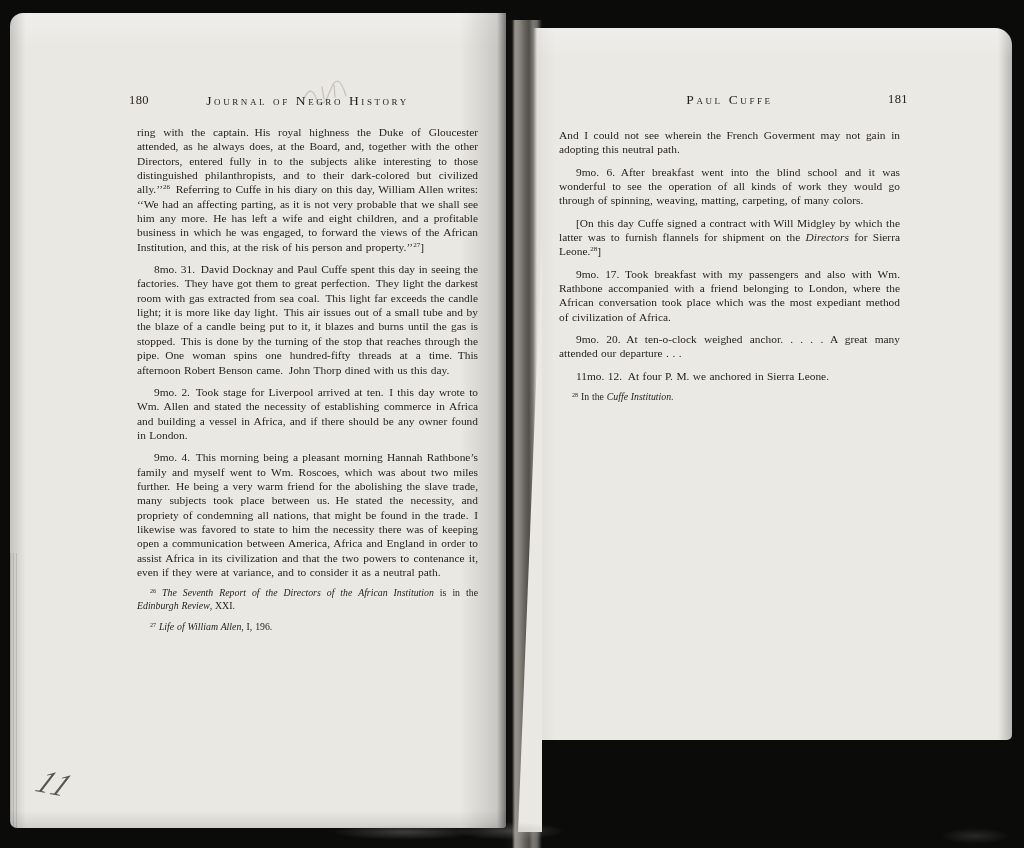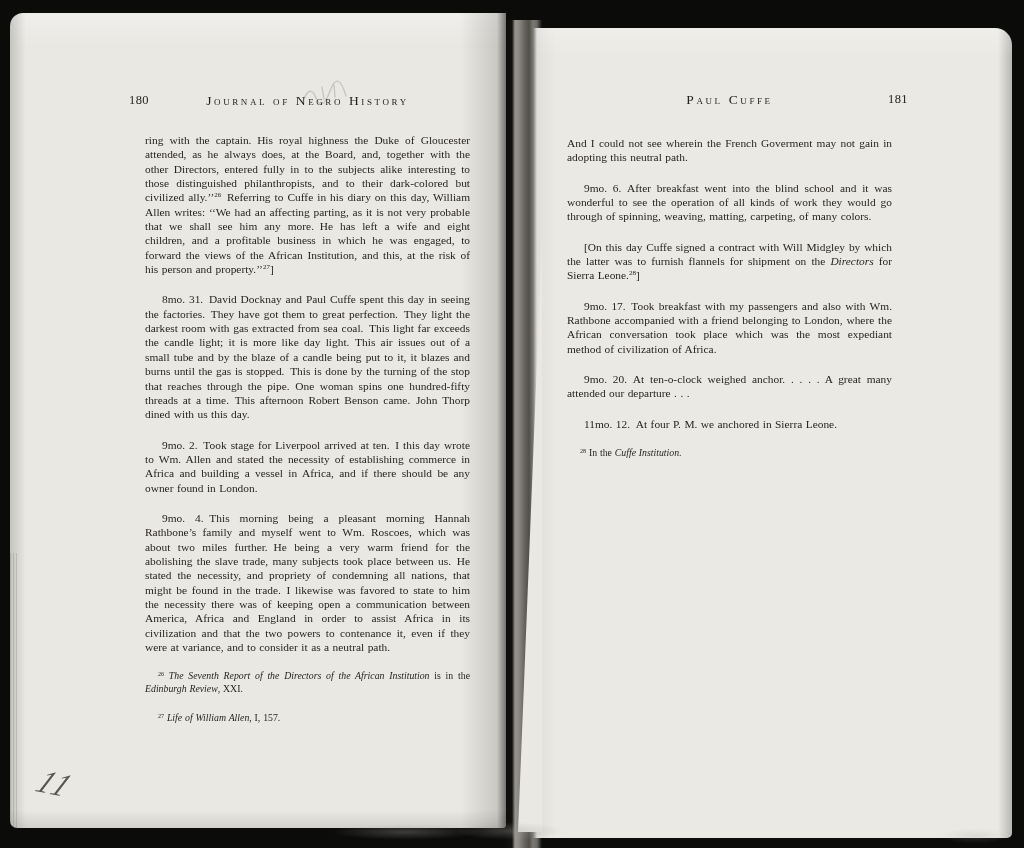--- a/index.html
+++ b/index.html
@@ -22,21 +22,21 @@
     left: 10px; top: 13px; width: 496px; height: 815px;
     border-radius: 13px 0 3px 7px;
     background:
       linear-gradient(to right, rgba(0,0,0,0.16) 0px, rgba(0,0,0,0) 16px),
       linear-gradient(to left, rgba(0,0,0,0.50) 0px, rgba(0,0,0,0.14) 9px, rgba(0,0,0,0) 46px),
       linear-gradient(to bottom, rgba(255,255,255,0.28) 0px, rgba(0,0,0,0) 34px),
       linear-gradient(to top, rgba(0,0,0,0.10) 0px, rgba(0,0,0,0) 18px),
       #eae8e3;
   }
   .page-right {
-    left: 512px; top: 28px; width: 500px; height: 810px;
+    left: 512px; top: 28px; width: 500px; height: 712px;
     border-radius: 0 17px 5px 0;
     background:
       linear-gradient(to bottom, rgba(255,255,255,0.22) 0px, rgba(0,0,0,0) 30px),
       linear-gradient(to right, rgba(0,0,0,0.10) 0px, rgba(0,0,0,0) 44px),
       linear-gradient(to left, rgba(0,0,0,0.22) 0px, rgba(0,0,0,0) 14px),
       #ebe9e4;
   }
 
   
   .gutter {
@@ -72,21 +72,21 @@
   .folio-right { right: 0; }
 
   .text-col { position: absolute; width: 357px; }
   .page-left  .text-col { left: 119px; top: 104px; }
   .page-right .text-col { left: 39px;  top: 92px; }
 
   .para {
     text-align: justify;
     font-size: 11.4px;
     line-height: 14.35px;
-    margin: 16px;
+    margin: 8px;
     word-spacing: 0.6px;
   }
   .para.indent { text-indent: 17px; }
   .footnotes { margin-top: 7px; }
   .footnotes .para {
     font-size: 9.8px;
     line-height: 12.7px;
     word-spacing: 0.4px;
   }
   .footnotes .para.indent { text-indent: 13px; }
@@ -132,21 +132,21 @@
     </div>
     <div class="text-col">
       <div class="page-body">
           <div class="para"><span>ring with the captain. His royal highness the Duke of Gloucester attended, as he always does, at the Board, and, together with the other Directors, entered fully in to the subjects alike interesting to those distinguished philanthropists, and to their dark-colored but civilized ally.’’</span><sup>26</sup><span> Referring to Cuffe in his diary on this day, William Allen writes: ‘‘We had an affecting parting, as it is not very probable that we shall see him any more. He has left a wife and eight children, and a profitable business in which he was engaged, to forward the views of the African Institution, and this, at the risk of his person and property.’’</span><sup>27</sup><span>]</span></div>
           <div class="para indent"><span>8mo. 31. David Docknay and Paul Cuffe spent this day in seeing the factories. They have got them to great perfection. They light the darkest room with gas extracted from sea coal. This light far exceeds the candle light; it is more like day light. This air issues out of a small tube and by the blaze of a candle being put to it, it blazes and burns until the gas is stopped. This is done by the turning of the stop that reaches through the pipe. One woman spins one hundred-fifty threads at a time. This afternoon Robert Benson came. John Thorp dined with us this day.</span></div>
           <div class="para indent"><span>9mo. 2. Took stage for Liverpool arrived at ten. I this day wrote to Wm. Allen and stated the necessity of establishing commerce in Africa and building a vessel in Africa, and if there should be any owner found in London.</span></div>
           <div class="para indent"><span>9mo. 4. This morning being a pleasant morning Hannah Rathbone’s family and myself went to Wm. Roscoes, which was about two miles further. He being a very warm friend for the abolishing the slave trade, many subjects took place between us. He stated the necessity, and propriety of condemning all nations, that might be found in the trade. I likewise was favored to state to him the necessity there was of keeping open a communication between America, Africa and England in order to assist Africa in its civilization and that the two powers to contenance it, even if they were at variance, and to consider it as a neutral path.</span></div>
         </div>
       <div class="footnotes">
           <div class="para indent"><sup>26</sup><span> </span><i>The Seventh Report of the Directors of the African Institution</i><span> is in the </span><i>Edinburgh Review</i><span>, XXI.</span></div>
-          <div class="para indent"><sup>27</sup><span> </span><i>Life of William Allen</i><span>, I, 157.</span></div>
+          <div class="para indent"><sup>27</sup><span> </span><i>Life of William Allen</i><span>, I, 196.</span></div>
         </div>
     </div>
     <div class="edge-lines"></div>
   </div>
 
   <div class="page page-right">
     <div class="head">
       <div class="head-title">Paul Cuffe</div>
       <span class="folio folio-right">181</span>
     </div>

